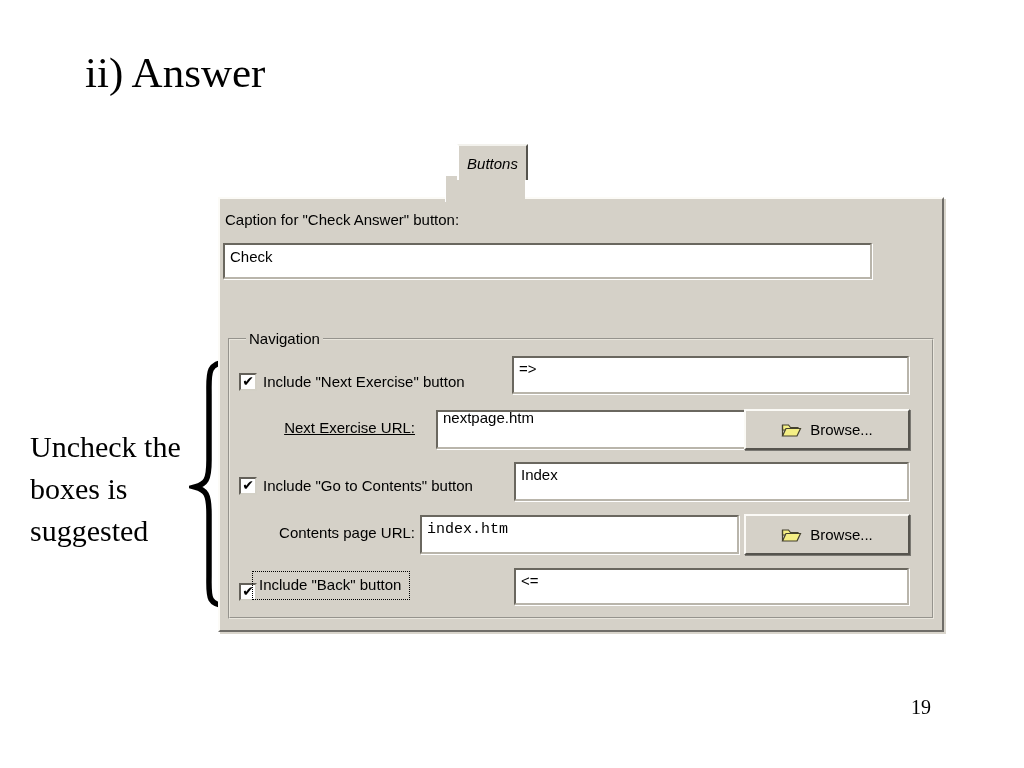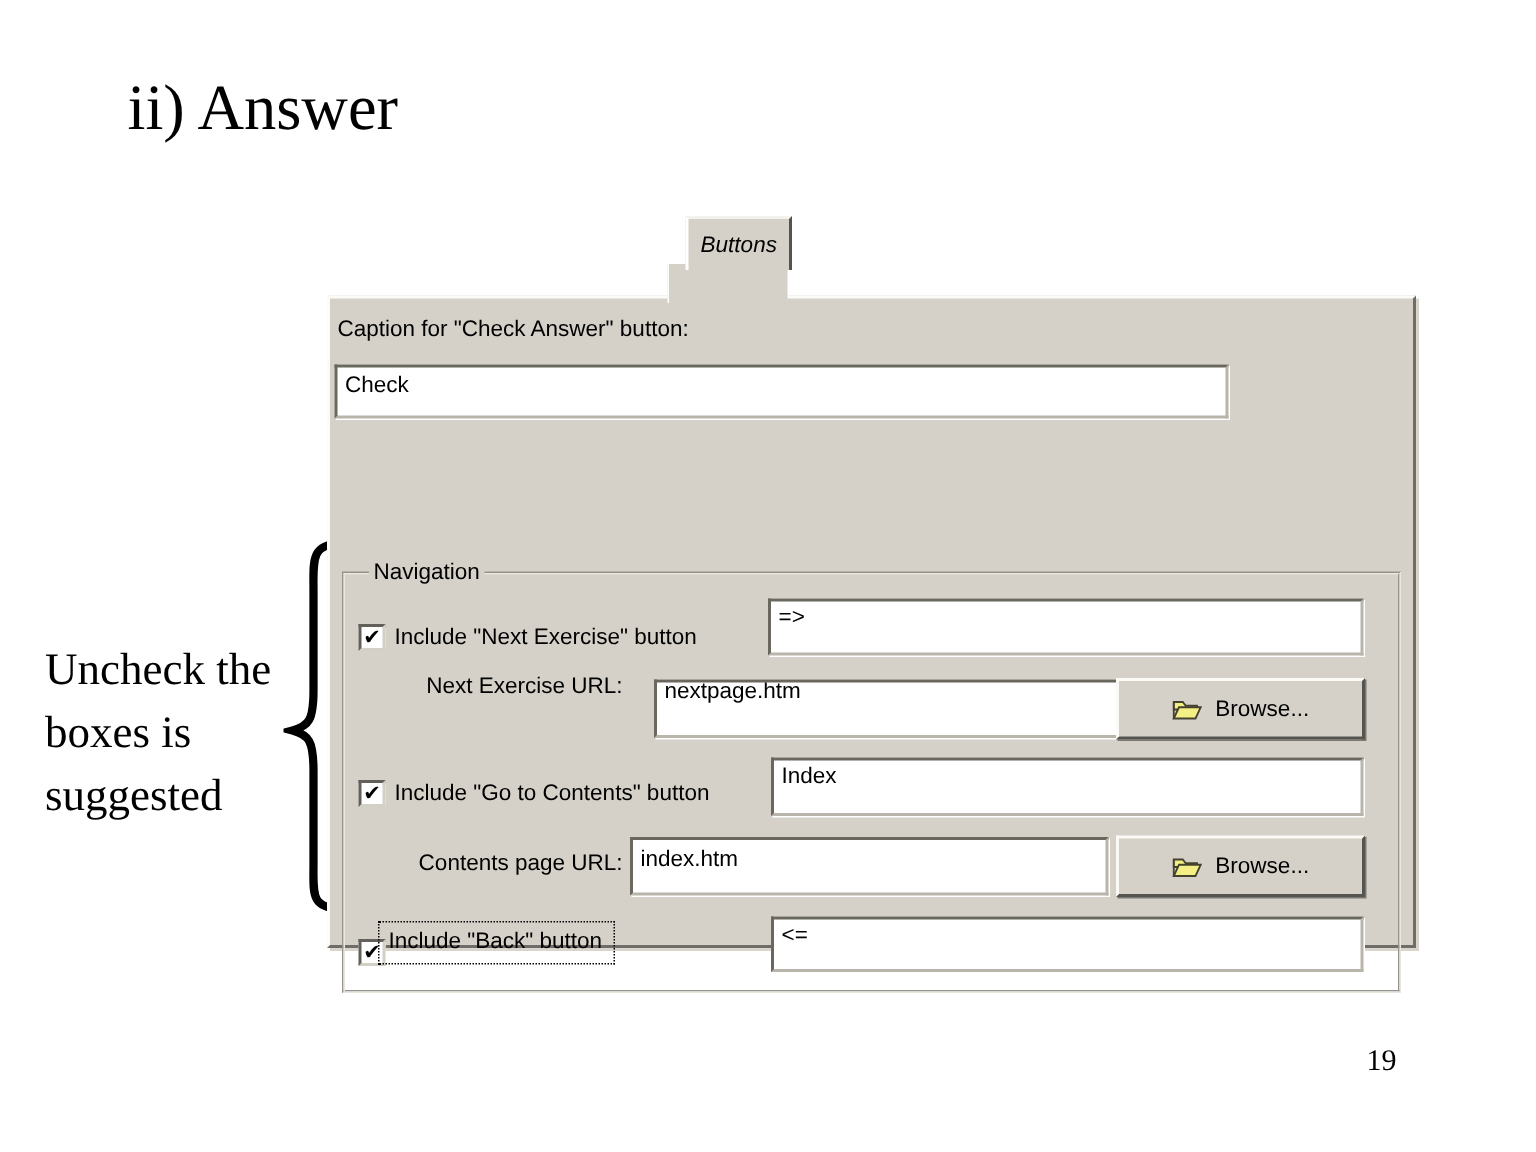--- a/index.html
+++ b/index.html
@@ -21,21 +21,21 @@
        border-top:2px solid #f3f2ed;border-left:2px solid #ffffff;border-right:2px solid #55534d;
        display:flex;align-items:center;justify-content:center;font-size:15px;z-index:3;font-style:italic;}
   .tab-stem{position:absolute;left:445px;top:176px;width:79px;height:26px;background:#d5d1c8;
             border-left:1px solid #ffffff;z-index:2;}
   .lbl{position:absolute;white-space:nowrap;color:#000;}
   .sunken{background:#ffffff;border:2px solid;border-color:#6a675f #b9b5ab #b9b5ab #6a675f;
           box-shadow:1px 1px 0 #ffffff;box-sizing:border-box;
           font-family:"Liberation Sans",sans-serif;font-size:15px;color:#000;}
   input.sunken{position:absolute;outline:none;}
   .groupbox{position:absolute;left:8px;top:139px;width:706px;height:281px;
-            border:2px groove #e9e6dd;box-sizing:border-box;margin-top:43px;}
+            border:2px groove #e9e6dd;box-sizing:border-box;}
   .group-legend{position:absolute;left:16px;top:-10px;background:#d5d1c8;padding:0 3px;
                 font-size:15px;}
   .checkbox{position:absolute;width:14px;height:14px;background:#ffffff;
             border:2px solid;border-color:#636059 #d3d0c6 #d3d0c6 #636059;box-sizing:content-box;
             display:flex;align-items:center;justify-content:center;cursor:default;}
   .checkbox span{font-size:14px;line-height:12px;color:#000;margin-top:-2px;}
   .rt-label{text-align:right;}
   .focus-rect{border:1px dotted #000;padding:4px 8px 6px 6px;}
   .browse-btn{position:absolute;width:166px;height:41px;background:#d5d1c8;
               border:2px solid;border-color:#fbfaf6 #56544e #56544e #fbfaf6;
@@ -63,50 +63,50 @@
 
   <div class="tab">
     <span>Buttons</span>
   </div>
   <div class="tab-stem"></div>
 
   <div class="panel">
 
     <div class="lbl" style="left:5px;top:12px;">Caption for "Check Answer" button:</div>
 
-    <input class="sunken" style="left: 3px; top: 44px; width: 596px; height: 36px; padding: 2px 5px 12px;" readonly="" value="Check">
+    <input class="sunken" style="left: 3px; top: 44px; width: 649px; height: 36px; padding: 2px 5px 12px;" readonly="" value="Check">
 
     <div class="groupbox">
       <div class="group-legend">Navigation</div>
 
       <div class="checkbox" style="left:9px;top:33px;">
         <span>✔</span>
       </div>
       <div class="lbl" style="left:33px;top:33px;">Include "Next Exercise" button</div>
       <input class="sunken" style="left: 282px; top: 16px; width: 397px; height: 38px; padding: 2px 5px 16px;" readonly="" value="=&gt;">
 
-      <div class="lbl rt-label" style="left:20px;top:66px;width:165px;">Next Exercise URL:</div>
+      <div class="lbl rt-label" style="left:20px;top:79px;width:165px;text-decoration:underline;">Next Exercise URL:</div>
       <input class="sunken" style="left: 206px; top: 70px; width: 319px; height: 39px; padding: 4px 5px 28px;" readonly="" value="nextpage.htm">
       <button class="browse-btn" style="left:514px;top:69px;">
         <svg width="21" height="16" viewBox="0 0 21 16">
           <path d="M1.5 3 h6 l2 2.5 h7.5 v2.5 h-15.5 z" fill="#f4ef85" stroke="#44412e" stroke-width="1.2"></path>
           <path d="M1.5 14 L5 6.5 h14.5 l-3.5 7.5 z" fill="#f4ef85" stroke="#44412e" stroke-width="1.2"></path>
           <path d="M1.5 3 v11" fill="none" stroke="#44412e" stroke-width="1.2"></path>
         </svg>
         <span>Browse...</span>
       </button>
 
       <div class="checkbox" style="left:9px;top:137px;">
         <span>✔</span>
       </div>
       <div class="lbl" style="left:33px;top:137px;">Include "Go to Contents" button</div>
       <input class="sunken" style="left: 284px; top: 122px; width: 395px; height: 39px; padding: 2px 5px 17px;" readonly="" value="Index">
 
       <div class="lbl rt-label" style="left:20px;top:184px;width:165px;">Contents page URL:</div>
-      <input class="sunken" style="left: 190px; top: 175px; width: 319px; height: 39px; padding: 4px 5px 14px;" readonly="" value="index.htm">
+      <input class="sunken" style="left: 190px; top: 175px; width: 319px; height: 39px; padding: 4px 5px 14px; font-family: Liberation Mono, monospace;" readonly="" value="index.htm">
       <button class="browse-btn" style="left:514px;top:174px;">
         <svg width="21" height="16" viewBox="0 0 21 16">
           <path d="M1.5 3 h6 l2 2.5 h7.5 v2.5 h-15.5 z" fill="#f4ef85" stroke="#44412e" stroke-width="1.2"></path>
           <path d="M1.5 14 L5 6.5 h14.5 l-3.5 7.5 z" fill="#f4ef85" stroke="#44412e" stroke-width="1.2"></path>
           <path d="M1.5 3 v11" fill="none" stroke="#44412e" stroke-width="1.2"></path>
         </svg>
         <span>Browse...</span>
       </button>
 
       <div class="checkbox" style="left:9px;top:243px;">

